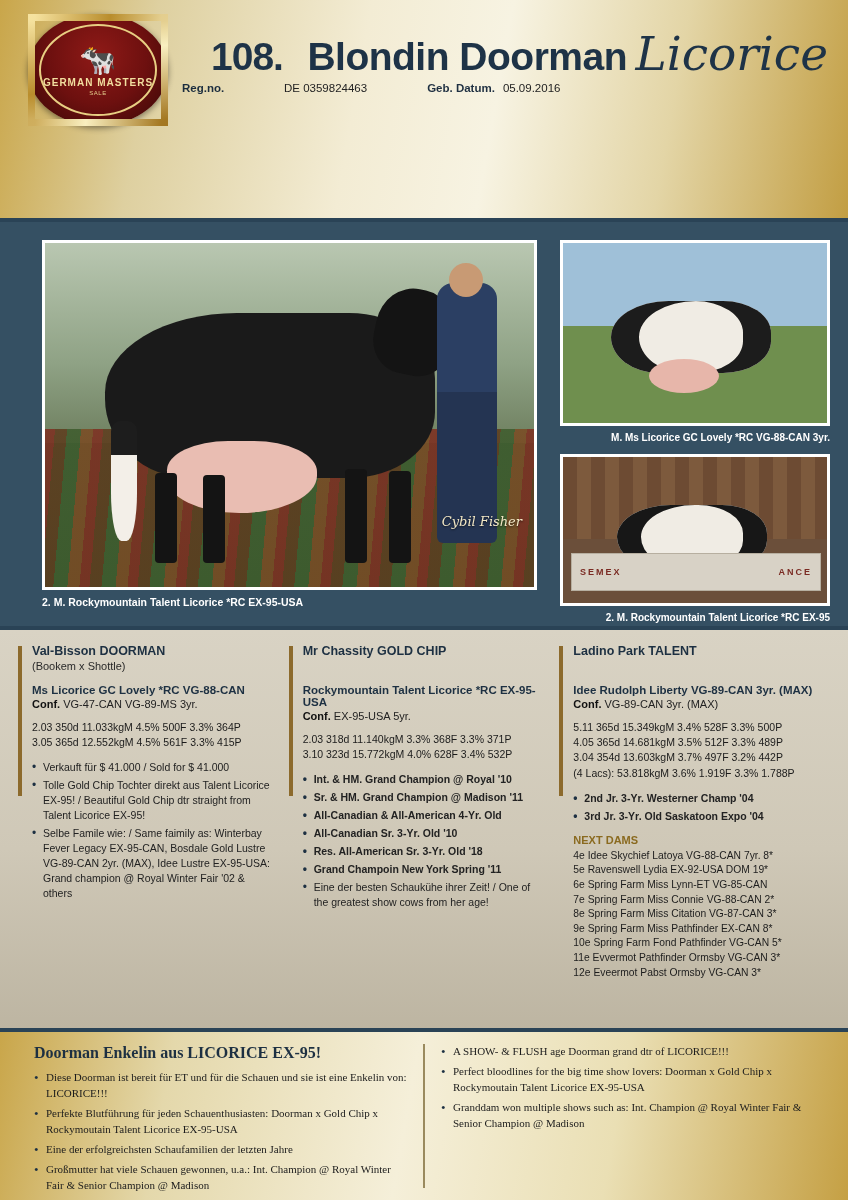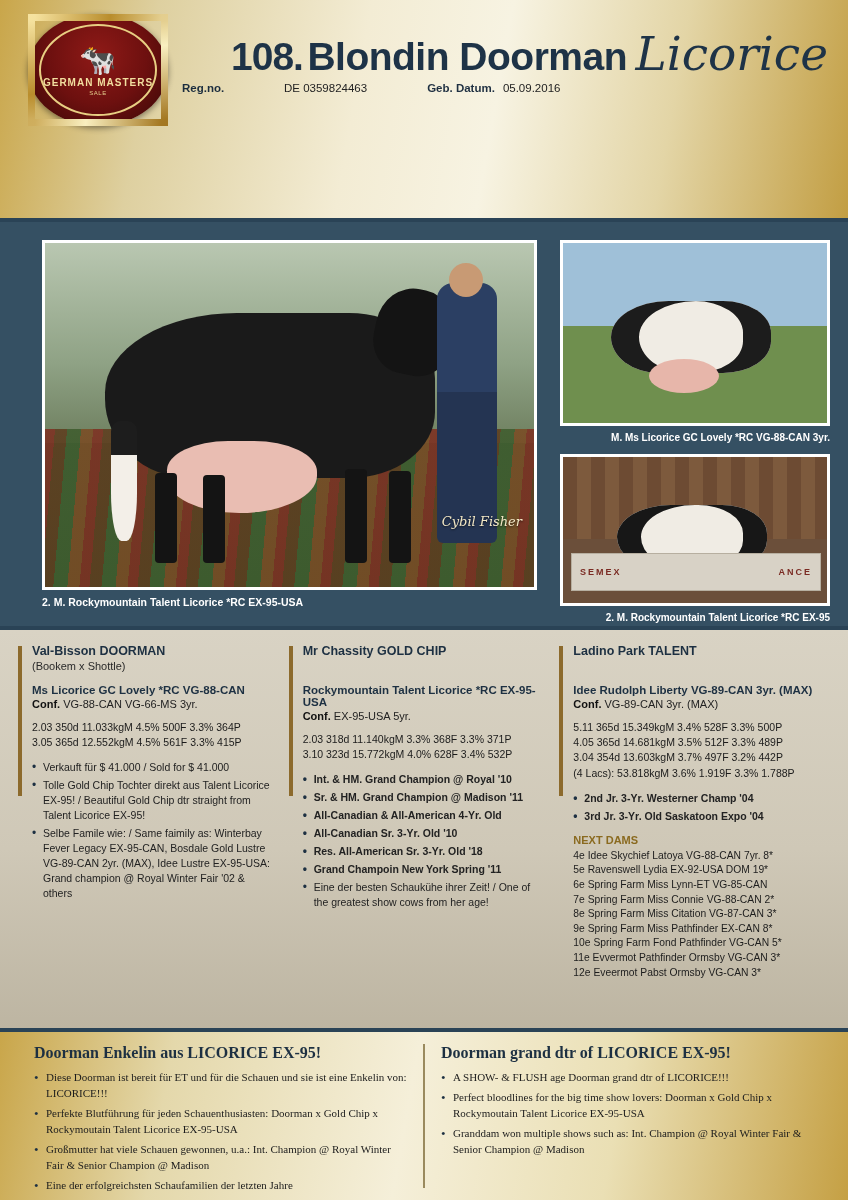--- a/index.html
+++ b/index.html
@@ -53,21 +53,21 @@
     left: 180px; top: 26px; right: 20px;
     text-align: right;
     white-space: nowrap;
   }
   .lot-no {
     font-size: 39px; font-weight: bold; color: #1e3347; letter-spacing: -1px;
     vertical-align: baseline;
   }
   .cow-name {
     font-size: 39px; font-weight: bold; color: #1e3347; letter-spacing: -.5px;
-    margin-left: 0;
+    margin-left: 20px;
   }
   .cow-name-script {
     font-family: "DejaVu Serif", serif;
     font-style: italic;
     font-size: 47px;
     color: #1e3347;
     font-weight: normal;
     margin-left: 4px;
   }
 
@@ -298,21 +298,21 @@
 
 <div class="pedigree">
 
   <div class="ped-col">
     <div class="accent"></div>
     <div class="sire-name">Val-Bisson DOORMAN</div>
     <div class="sire-sub">(Bookem x Shottle)</div>
     <div class="dam-name">Ms Licorice GC Lovely *RC VG-88-CAN</div>
     <div class="conf-line">
       <b>Conf.</b>
-      <span>VG-88-CAN VG-66-MS 3yr.</span>
+      <span>VG-47-CAN VG-89-MS 3yr.</span>
     </div>
     <div class="lact" style="margin-bottom:0">2.03 350d 11.033kgM 4.5% 500F 3.3% 364P</div>
     <div class="lact">3.05 365d 12.552kgM 4.5% 561F 3.3% 415P</div>
     <ul class="ped-list">
       <li>Verkauft für $ 41.000 / Sold for $ 41.000</li>
       <li>Tolle Gold Chip Tochter direkt aus Talent Licorice EX-95! / Beautiful Gold Chip dtr straight from Talent Licorice EX-95!</li>
       <li>Selbe Famile wie: / Same faimily as: Winterbay Fever Legacy EX-95-CAN, Bosdale Gold Lustre VG-89-CAN 2yr. (MAX), Idee Lustre EX-95-USA: Grand champion @ Royal Winter Fair '02 &amp; others</li>
     </ul>
   </div>
 
@@ -367,25 +367,24 @@
     <div class="nd">12e Eveermot Pabst Ormsby VG-CAN 3*</div>
   </div>
 </div>
 
 <div class="footer">
   <div class="foot-col left">
     <div class="foot-h">Doorman Enkelin aus LICORICE EX-95!</div>
     <ul class="foot-list">
       <li>Diese Doorman ist bereit für ET und für die Schauen und sie ist eine Enkelin von: LICORICE!!!</li>
       <li>Perfekte Blutführung für jeden Schauenthusiasten: Doorman x Gold Chip x Rockymoutain Talent Licorice EX-95-USA</li>
+      <li>Eine der erfolgreichsten Schaufamilien der letzten Jahre</li>
       <li>Großmutter hat viele Schauen gewonnen, u.a.: Int. Champion @ Royal Winter Fair &amp; Senior Champion @ Madison</li>
-      <li>Eine der erfolgreichsten Schaufamilien der letzten Jahre</li>
     </ul>
   </div>
   <div class="foot-col">
-    <div class="foot-h">Doorman grand dtr of LICORICE EX-95!</div>
     <ul class="foot-list">
       <li>A SHOW- &amp; FLUSH age Doorman grand dtr of LICORICE!!!</li>
       <li>Perfect bloodlines for the big time show lovers: Doorman x Gold Chip x Rockymoutain Talent Licorice EX-95-USA</li>
       <li>Granddam won multiple shows such as: Int. Champion @ Royal Winter Fair &amp; Senior Champion @ Madison</li>
     </ul>
   </div>
 </div>
 
 </body></html>

